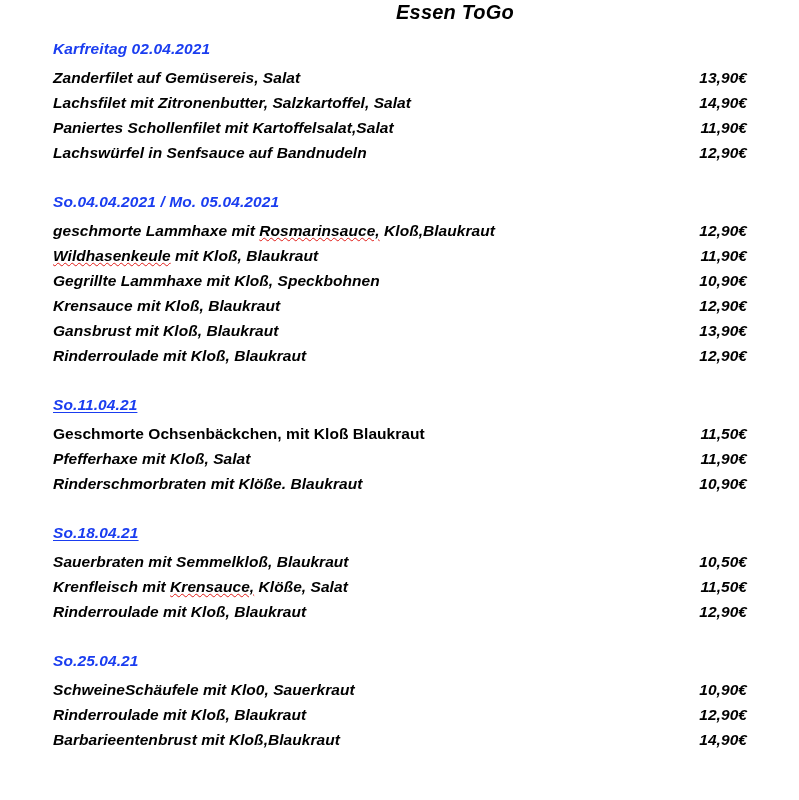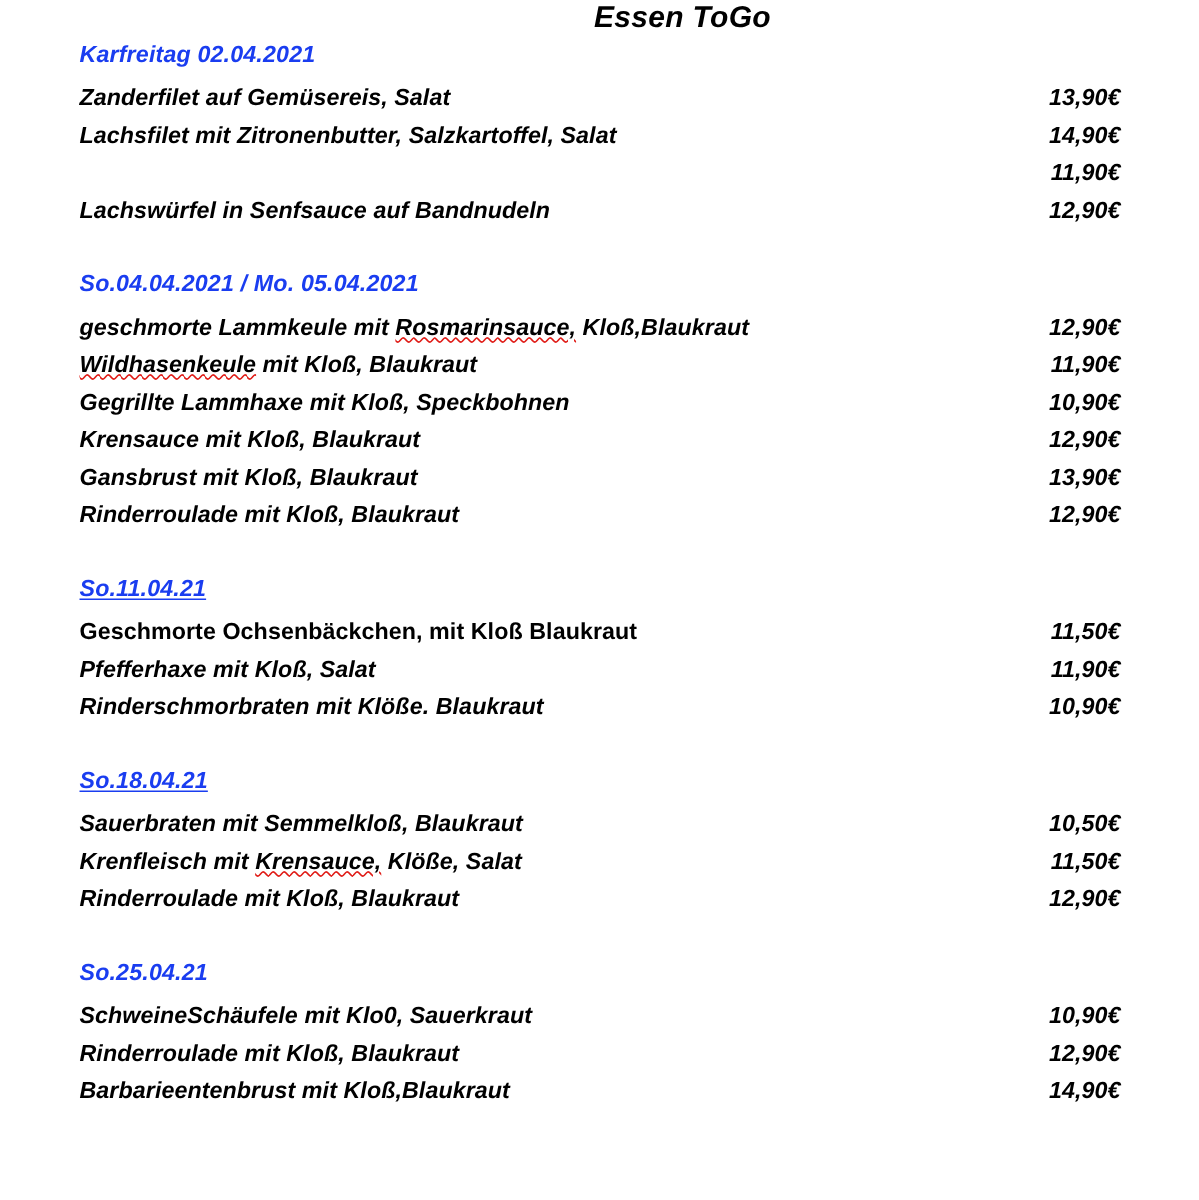--- a/index.html
+++ b/index.html
@@ -34,21 +34,21 @@
     font-weight: bold;
     font-style: italic;
     letter-spacing: 0.2px;
     color: #000000;
     line-height: 24px;
   }
 
   
   .menu {
     position: absolute;
-    top: 24px;
+    top: 36px;
     left: 53px;
     width: 694px;
   }
 
   .section {
     margin-bottom: 24px;
   }
   .section:last-child { margin-bottom: 0; }
 
   .section-header {
@@ -129,32 +129,33 @@
             <span class="item-name">Zanderfilet auf Gemüsereis, Salat</span>
             <span class="spacer"></span>
             <span class="item-price">13,90€</span>
           </div>
           <div class="item-row">
             <span class="item-name">Lachsfilet mit Zitronenbutter, Salzkartoffel, Salat</span>
             <span class="spacer"></span>
             <span class="item-price">14,90€</span>
           </div>
           <div class="item-row">
+            <span class="item-name">Paniertes Schollenfilet mit Kartoffelsalat,Salat</span>
             <span class="spacer"></span>
             <span class="item-price">11,90€</span>
           </div>
           <div class="item-row">
             <span class="item-name">Lachswürfel in Senfsauce auf Bandnudeln</span>
             <span class="spacer"></span>
             <span class="item-price">12,90€</span>
           </div>
         </div></div>
       <div class="section"><div class="section-header">So.04.04.2021 / Mo. 05.04.2021</div><div class="items">
           <div class="item-row">
-            <span class="item-name"><span>geschmorte Lammkeule mit </span><span class="misspelled">Rosmarinsauce,</span><span> Kloß,Blaukraut</span></span>
+            <span class="item-name"><span>geschmorte Lammhaxe mit </span><span class="misspelled">Rosmarinsauce,</span><span> Kloß,Blaukraut</span></span>
             <span class="spacer"></span>
             <span class="item-price">12,90€</span>
           </div>
           <div class="item-row">
             <span class="item-name"><span class="misspelled">Wildhasenkeule</span><span> mit Kloß, Blaukraut</span></span>
             <span class="spacer"></span>
             <span class="item-price">11,90€</span>
           </div>
           <div class="item-row">
             <span class="item-name">Gegrillte Lammhaxe mit Kloß, Speckbohnen</span>

